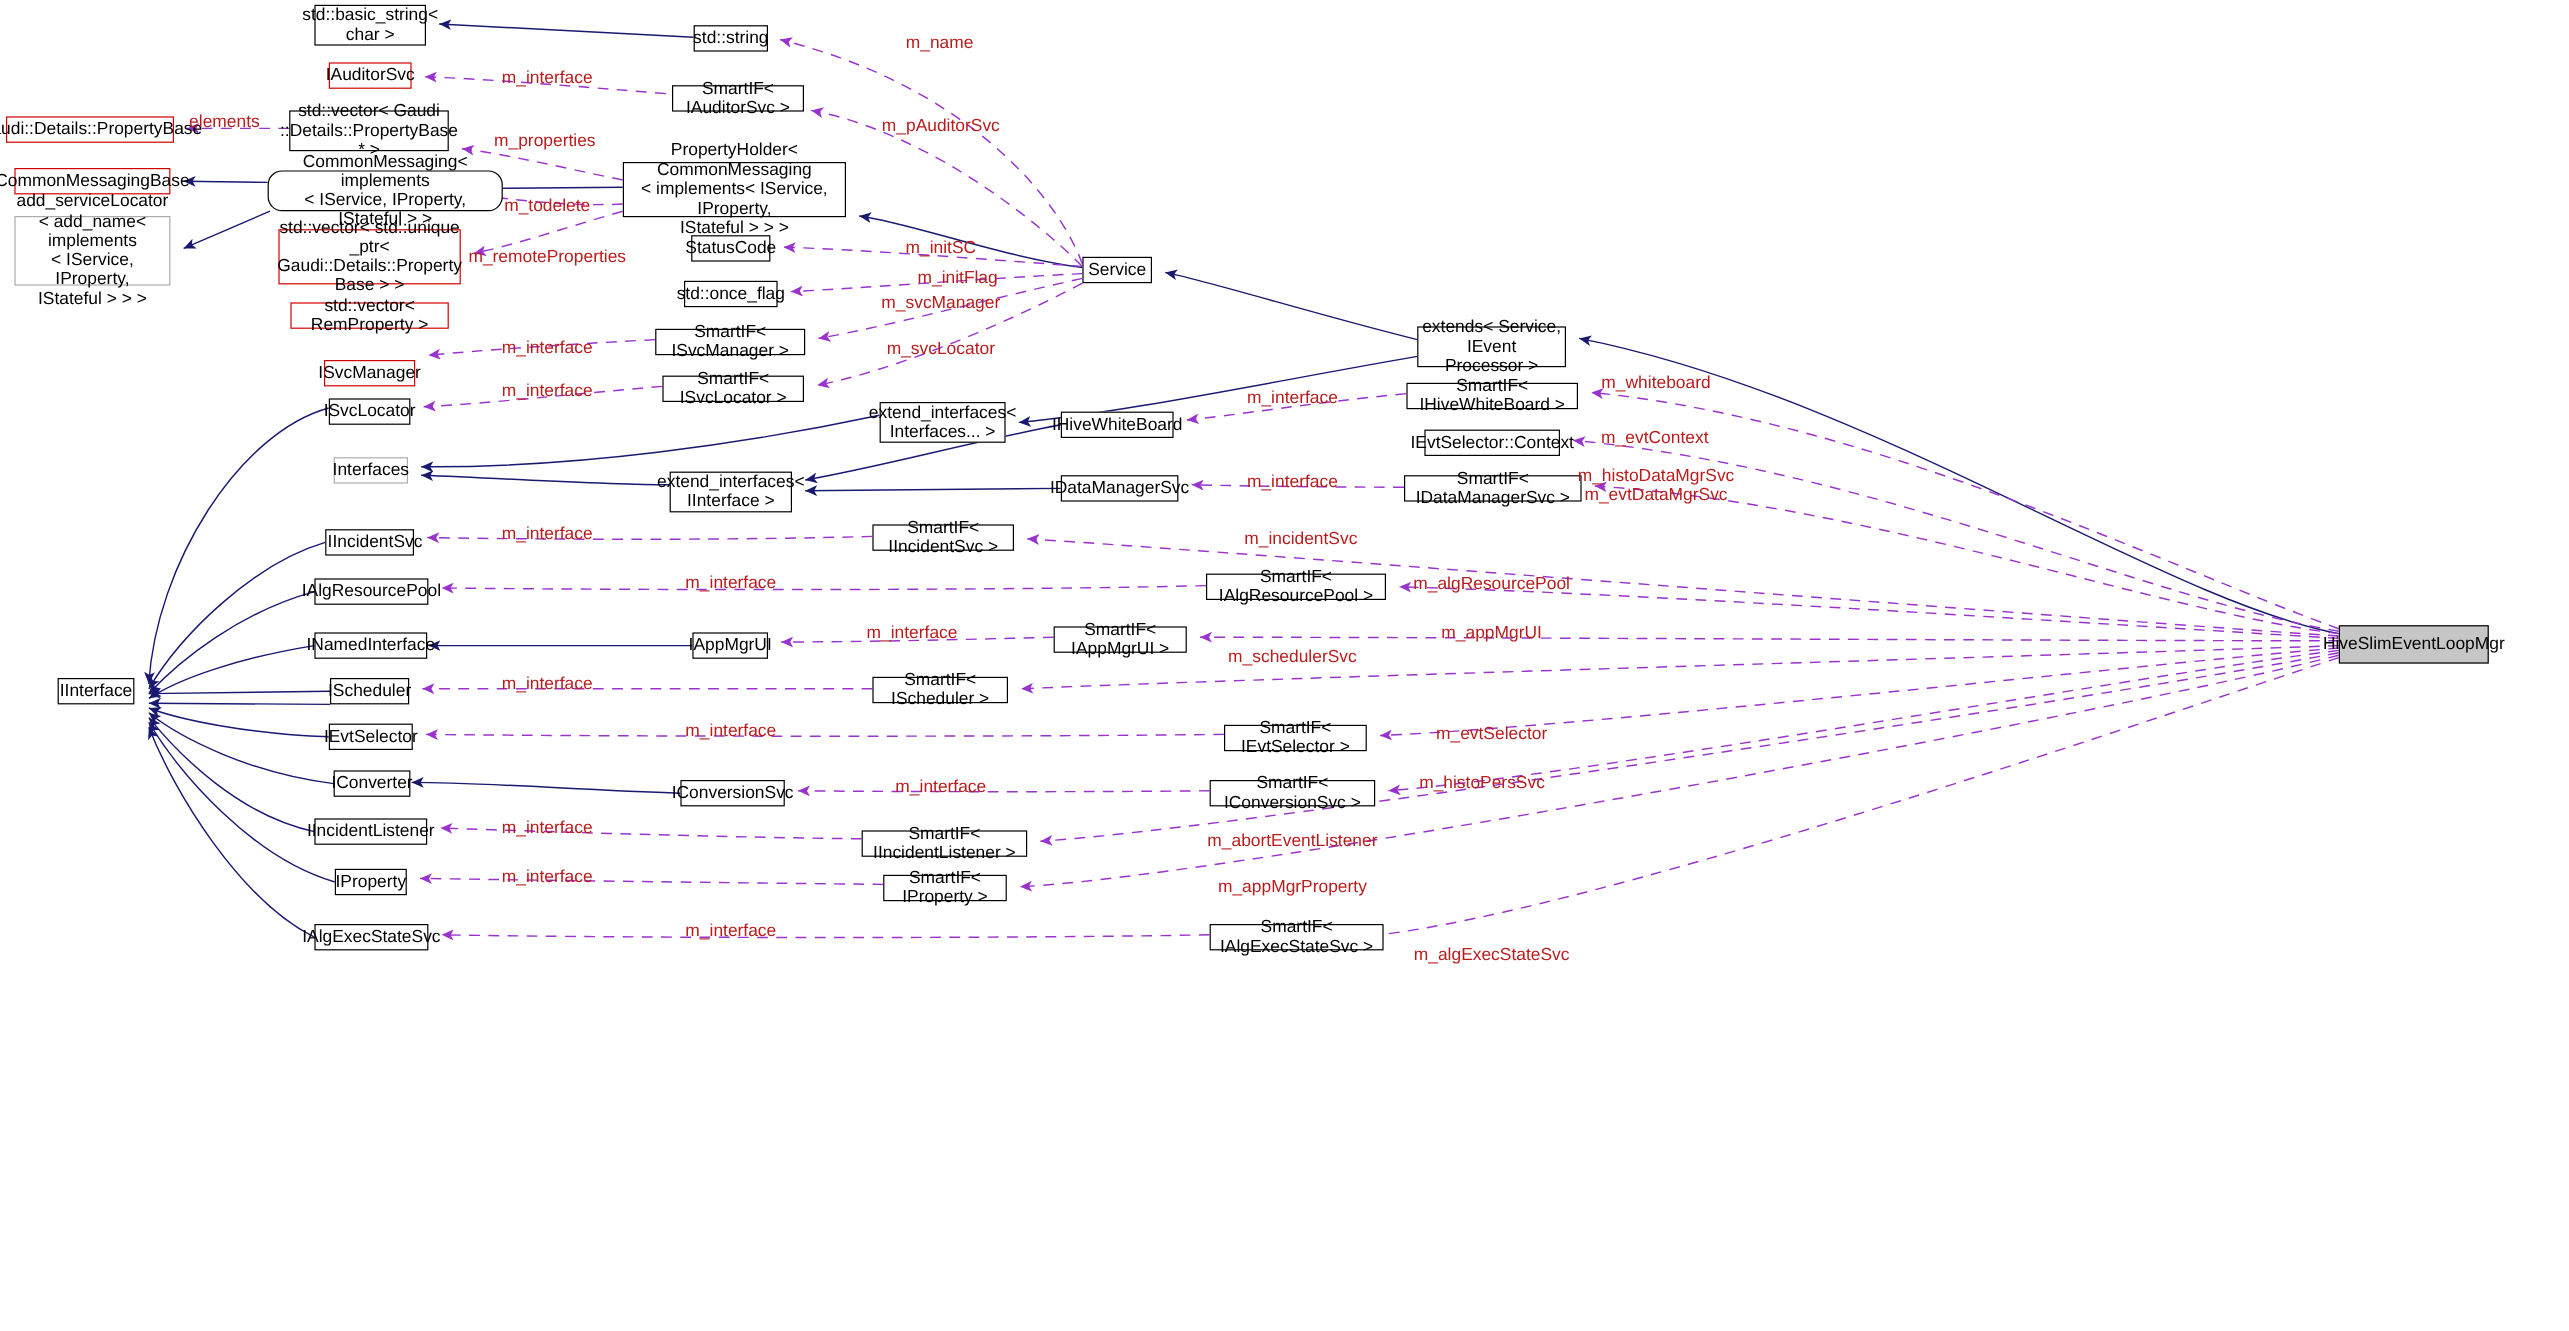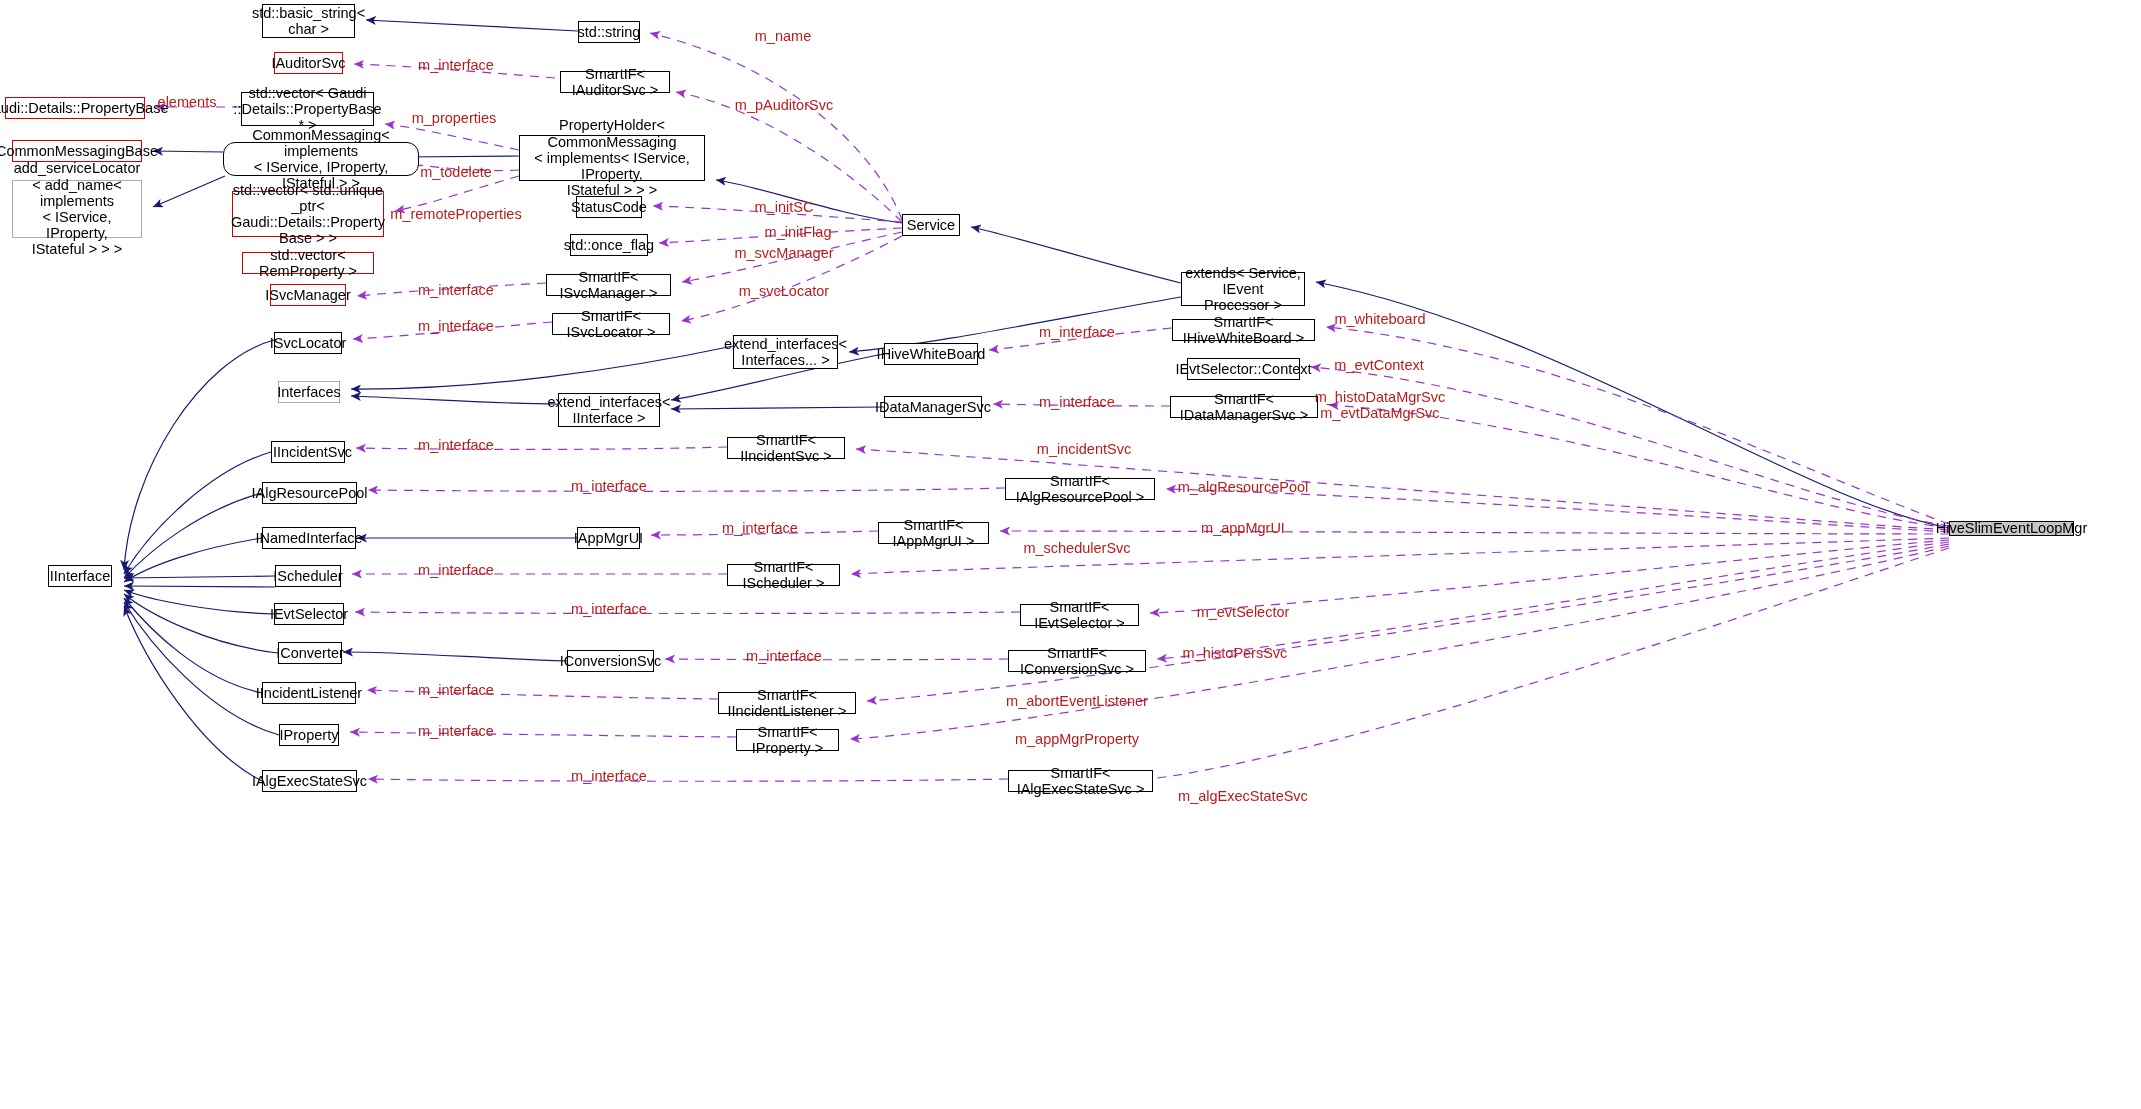--- a/index.html
+++ b/index.html
@@ -193,42 +193,42 @@
 IStateful &gt; &gt; &gt;</div>
       <div class="node red" style="left: 232px; top: 191px; width: 152px; height: 46px;">std::vector&lt; std::unique
 _ptr&lt; Gaudi::Details::Property
 Base &gt; &gt;</div>
       <div class="node" style="left: 576px; top: 196px; width: 66px; height: 22px;">StatusCode</div>
       <div class="node" style="left: 902px; top: 214px; width: 58px; height: 22px;">Service</div>
       <div class="node" style="left: 570px; top: 234px; width: 78px; height: 22px;">std::once_flag</div>
       <div class="node red" style="left: 242px; top: 252px; width: 132px; height: 22px;">std::vector&lt; RemProperty &gt;</div>
       <div class="node" style="left: 1181px; top: 272px; width: 124px; height: 34px;">extends&lt; Service, IEvent
 Processor &gt;</div>
-      <div class="node red" style="left: 270px; top: 284px; width: 76px; height: 22px;">ISvcManager</div>
+      <div class="node red" style="left: 270px; top: 300px; width: 76px; height: 22px;">ISvcManager</div>
       <div class="node" style="left: 546px; top: 274px; width: 125px; height: 22px;">SmartIF&lt; ISvcManager &gt;</div>
       <div class="node" style="left: 552px; top: 313px; width: 118px; height: 22px;">SmartIF&lt; ISvcLocator &gt;</div>
       <div class="node" style="left: 1172px; top: 319px; width: 143px; height: 22px;">SmartIF&lt; IHiveWhiteBoard &gt;</div>
       <div class="node" style="left: 274px; top: 332px; width: 68px; height: 22px;">ISvcLocator</div>
       <div class="node" style="left: 733px; top: 335px; width: 105px; height: 34px;">extend_interfaces&lt;
 Interfaces... &gt;</div>
       <div class="node" style="left: 884px; top: 343px; width: 94px; height: 22px;">IHiveWhiteBoard</div>
       <div class="node" style="left: 1187px; top: 358px; width: 113px; height: 22px;">IEvtSelector::Context</div>
       <div class="node grey" style="left: 278px; top: 381px; width: 62px; height: 22px;">Interfaces</div>
       <div class="node" style="left: 558px; top: 393px; width: 102px; height: 34px;">extend_interfaces&lt;
 IInterface &gt;</div>
       <div class="node" style="left: 884px; top: 396px; width: 98px; height: 22px;">IDataManagerSvc</div>
       <div class="node" style="left: 1170px; top: 396px; width: 148px; height: 22px;">SmartIF&lt; IDataManagerSvc &gt;</div>
       <div class="node" style="left: 271px; top: 441px; width: 74px; height: 22px; padding-left: 12px;">IIncidentSvc</div>
       <div class="node" style="left: 727px; top: 437px; width: 118px; height: 22px;">SmartIF&lt; IIncidentSvc &gt;</div>
       <div class="node" style="left: 262px; top: 482px; width: 95px; height: 22px;">IAlgResourcePool</div>
       <div class="node" style="left: 1005px; top: 478px; width: 150px; height: 22px;">SmartIF&lt; IAlgResourcePool &gt;</div>
       <div class="node" style="left: 262px; top: 527px; width: 94px; height: 22px;">INamedInterface</div>
       <div class="node" style="left: 577px; top: 527px; width: 63px; height: 22px;">IAppMgrUI</div>
       <div class="node" style="left: 878px; top: 522px; width: 111px; height: 22px;">SmartIF&lt; IAppMgrUI &gt;</div>
-      <div class="node highlight" style="left: 1949px; top: 521px; width: 125px; height: 15px;">HiveSlimEventLoopMgr</div>
+      <div class="node highlight" style="left: 1949px; top: 521px; width: 125px; height: 32px;">HiveSlimEventLoopMgr</div>
       <div class="node" style="left: 275px; top: 565px; width: 66px; height: 22px;">IScheduler</div>
       <div class="node" style="left: 727px; top: 564px; width: 113px; height: 22px;">SmartIF&lt; IScheduler &gt;</div>
       <div class="node" style="left: 274px; top: 603px; width: 70px; height: 22px;">IEvtSelector</div>
       <div class="node" style="left: 1020px; top: 604px; width: 119px; height: 22px;">SmartIF&lt; IEvtSelector &gt;</div>
       <div class="node" style="left: 278px; top: 642px; width: 64px; height: 22px;">IConverter</div>
       <div class="node" style="left: 567px; top: 650px; width: 87px; height: 22px;">IConversionSvc</div>
       <div class="node" style="left: 1008px; top: 650px; width: 138px; height: 22px;">SmartIF&lt; IConversionSvc &gt;</div>
       <div class="node" style="left: 262px; top: 682px; width: 94px; height: 22px;">IIncidentListener</div>
       <div class="node" style="left: 718px; top: 692px; width: 138px; height: 22px;">SmartIF&lt; IIncidentListener &gt;</div>
       <div class="node" style="left: 279px; top: 724px; width: 60px; height: 22px;">IProperty</div>

